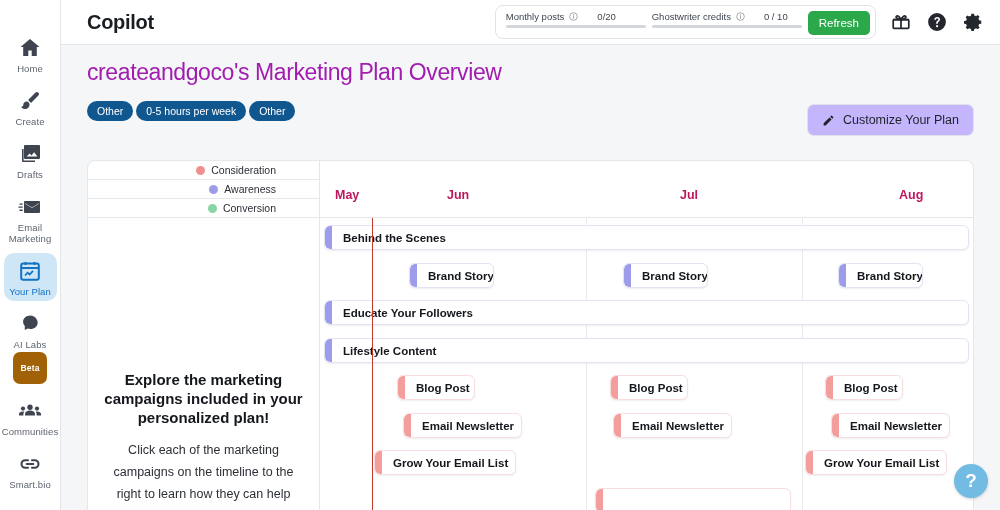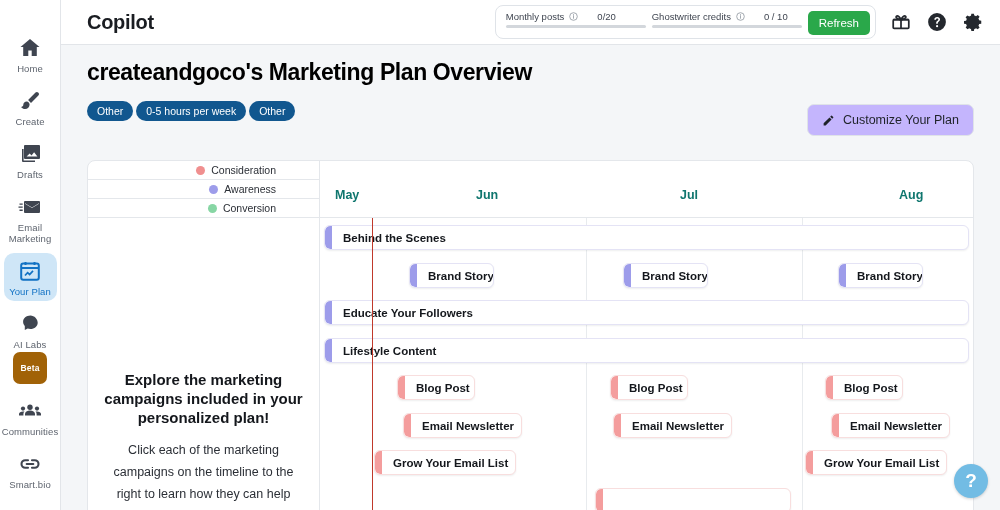--- a/index.html
+++ b/index.html
@@ -66,21 +66,21 @@
   .info-ico { width: 9px; height: 9px; color: #9aa0a8; display: block; }
   .upgrade-btn {
     background: #2aa84a; color: #fff; border: none; border-radius: 5px;
     font-size: 11.5px; font-family: "Liberation Sans", sans-serif;
     padding: 5px 11px; cursor: pointer; height: 24px; white-space: nowrap;
   }
   .ico-btn { width: 22px; height: 22px; color: #24282e; cursor: pointer; display: block; }
 
   
   .page-head { padding: 14px 26px 0 26px; }
-  .page-title { font-size: 23px; font-weight: bold; color: #000000; letter-spacing: -.4px; }
+  .page-title { font-size: 23px; font-weight: normal; color: #a21caf; letter-spacing: -.4px; }
   .chip-row { display: flex; gap: 3px; margin-top: 15px; align-items: center; }
   .chip {
     background: #11578f; color: #fff; font-size: 10.5px;
     border-radius: 11px; padding: 4px 10px; white-space: nowrap; cursor: pointer;
   }
   .customize-btn {
     position: absolute; right: 26px; top: 104px;
     background: #c4b5fd; border: 1px solid #dfe3e8; border-radius: 7px;
     font-size: 12.5px; color: #1f2329; padding: 8px 14px;
     display: flex; align-items: center; gap: 8px; cursor: pointer;
@@ -108,21 +108,21 @@
     line-height: 19px; margin-top: 152px;
   }
   .explore-p {
     font-size: 12.5px; color: #2b2f36; text-align: center;
     line-height: 22px; margin-top: 12px;
   }
 
   .tl-right { flex: 1; position: relative; overflow: hidden; }
   .month-head { height: 57px; position: relative; border-bottom: 1px solid #e4e7eb; }
   .month-lbl {
-    position: absolute; top: 27px; font-size: 12.5px; font-weight: bold; color: #0f766e;
+    position: absolute; top: 27px; font-size: 12.5px; font-weight: bold; color: #be185d;
   }
   .grid-line { position: absolute; top: 57px; bottom: 0; width: 1px; background: #e8ebee; }
   .today-line { position: absolute; top: 57px; bottom: 0; width: 1px; background: #c0392b; z-index: 4; }
   .bars { position: absolute; top: 57px; left: 0; right: 0; bottom: 0; }
   .bar {
     position: absolute; height: 25px; background: #ffffff;
     border: 1px solid #e9ebee; border-radius: 6px;
     display: flex; align-items: center; cursor: pointer;
     box-shadow: 0 1px 2px rgba(20,25,35,.07);
     overflow: hidden;
@@ -307,21 +307,21 @@
 
         <div class="left-body">
           <div class="explore-h">Explore the marketing campaigns included in your personalized plan!</div>
           <div class="explore-p">Click each of the marketing campaigns on the timeline to the right to learn how they can help grow your business.</div>
         </div>
       </div>
 
       <div class="tl-right">
         <div class="month-head">
           <span class="month-lbl" style="left:15px">May</span>
-          <span class="month-lbl" style="left:156px">Jun</span>
+          <span class="month-lbl" style="left:127px">Jun</span>
           <span class="month-lbl" style="left:360px">Jul</span>
           <span class="month-lbl" style="left:579px">Aug</span>
         </div>
 
         <div class="grid-line" style="left:52px"></div>
         <div class="grid-line" style="left:266px"></div>
         <div class="grid-line" style="left:482px"></div>
         <div class="today-line" style="left:52px"></div>
 
         <div class="bars">

